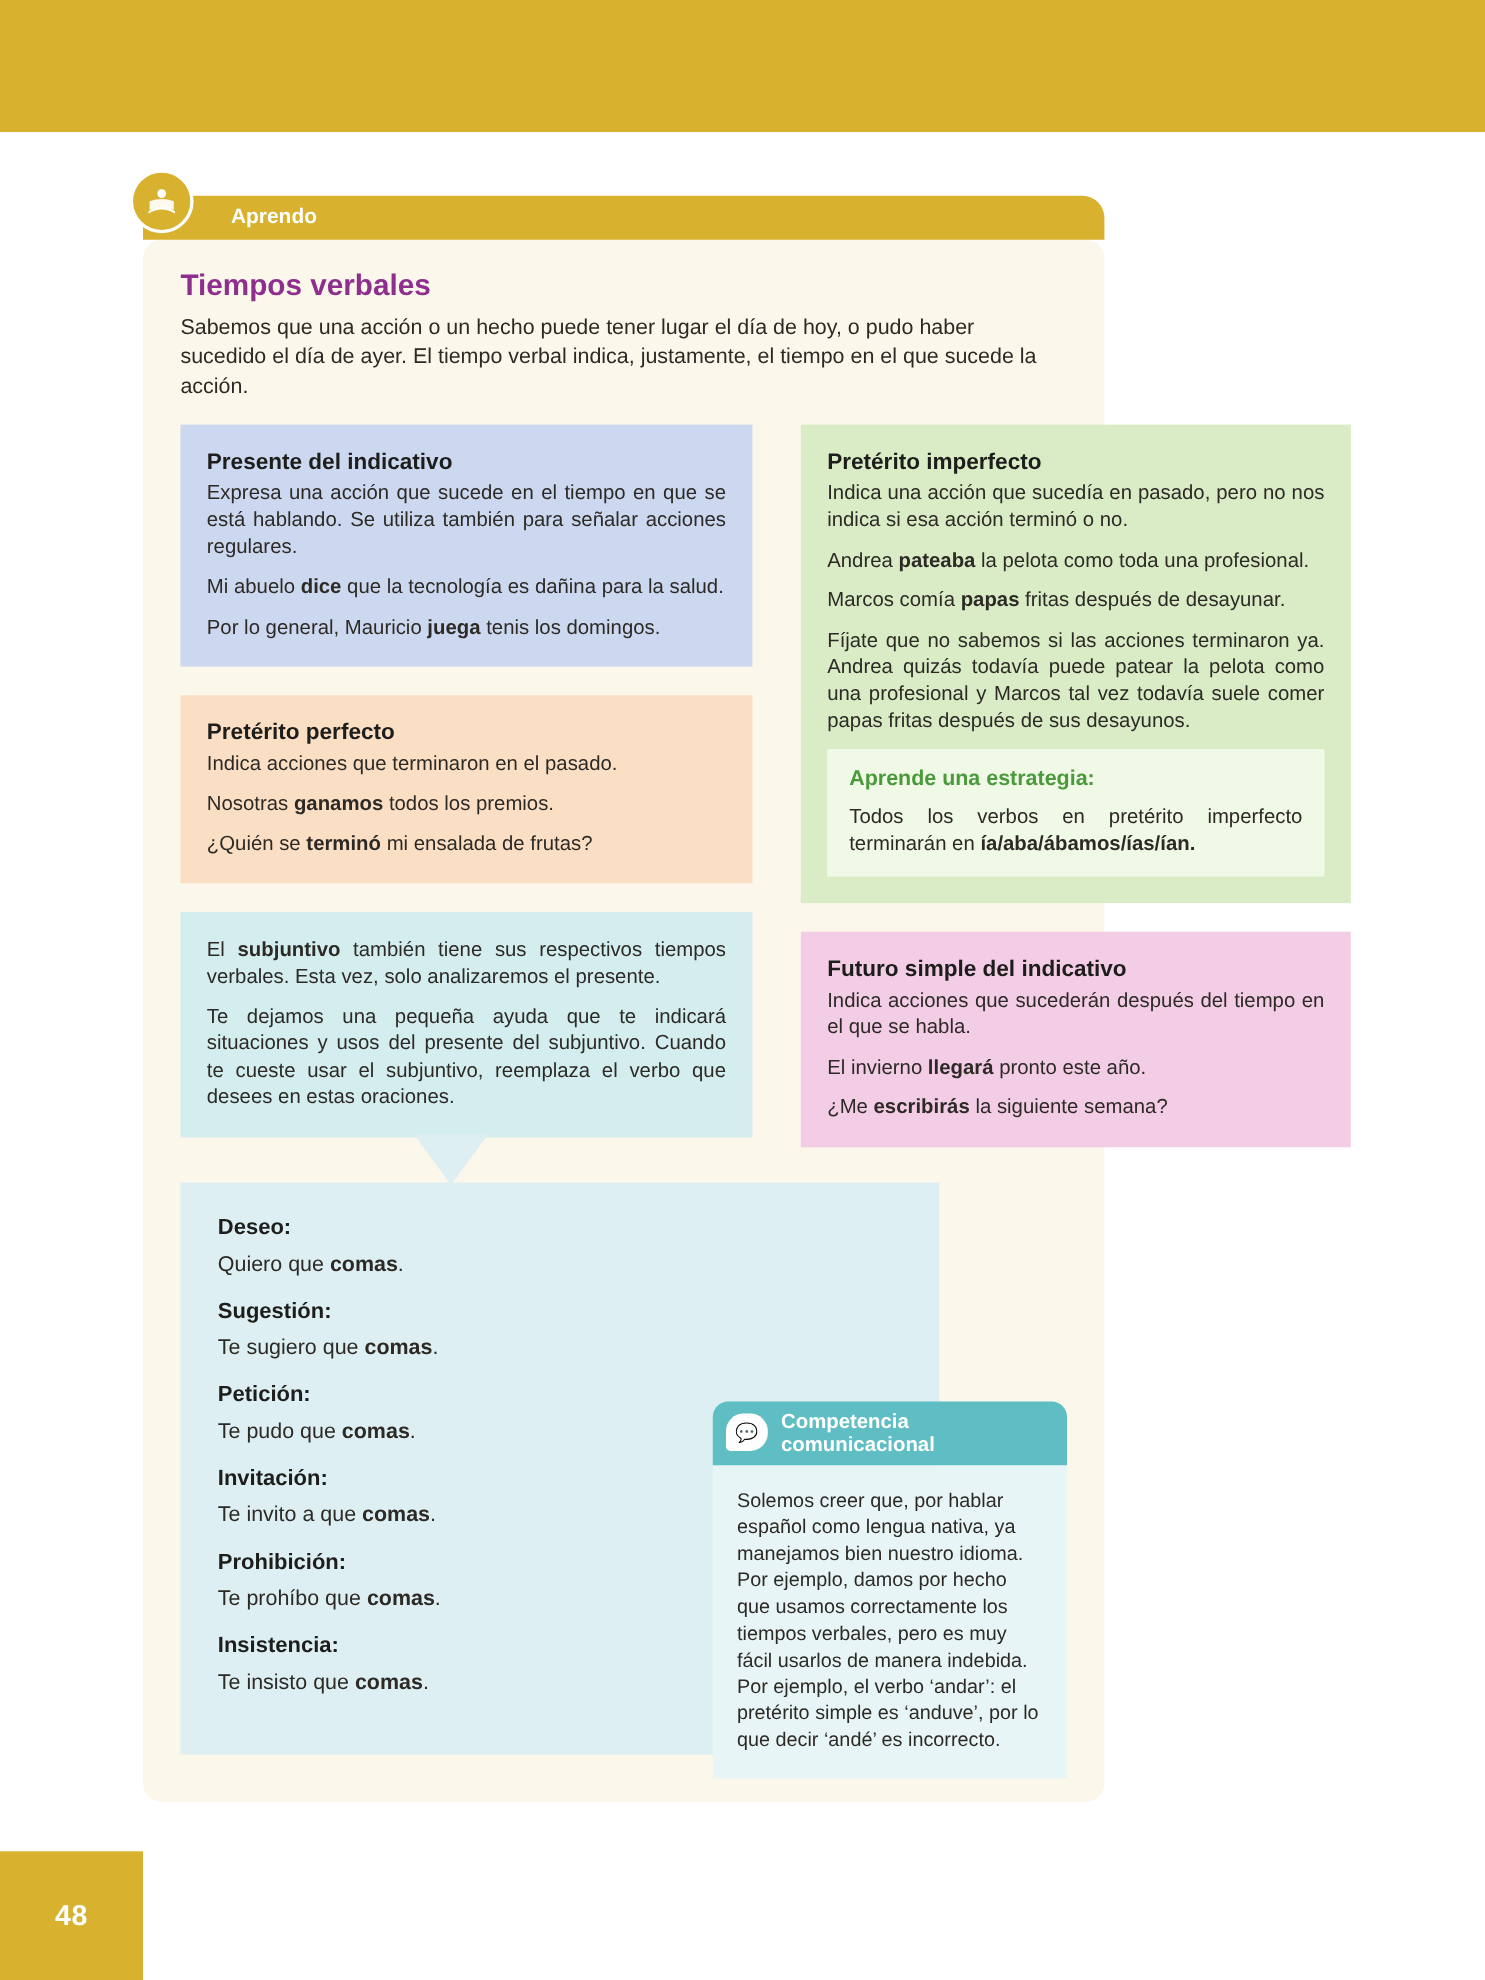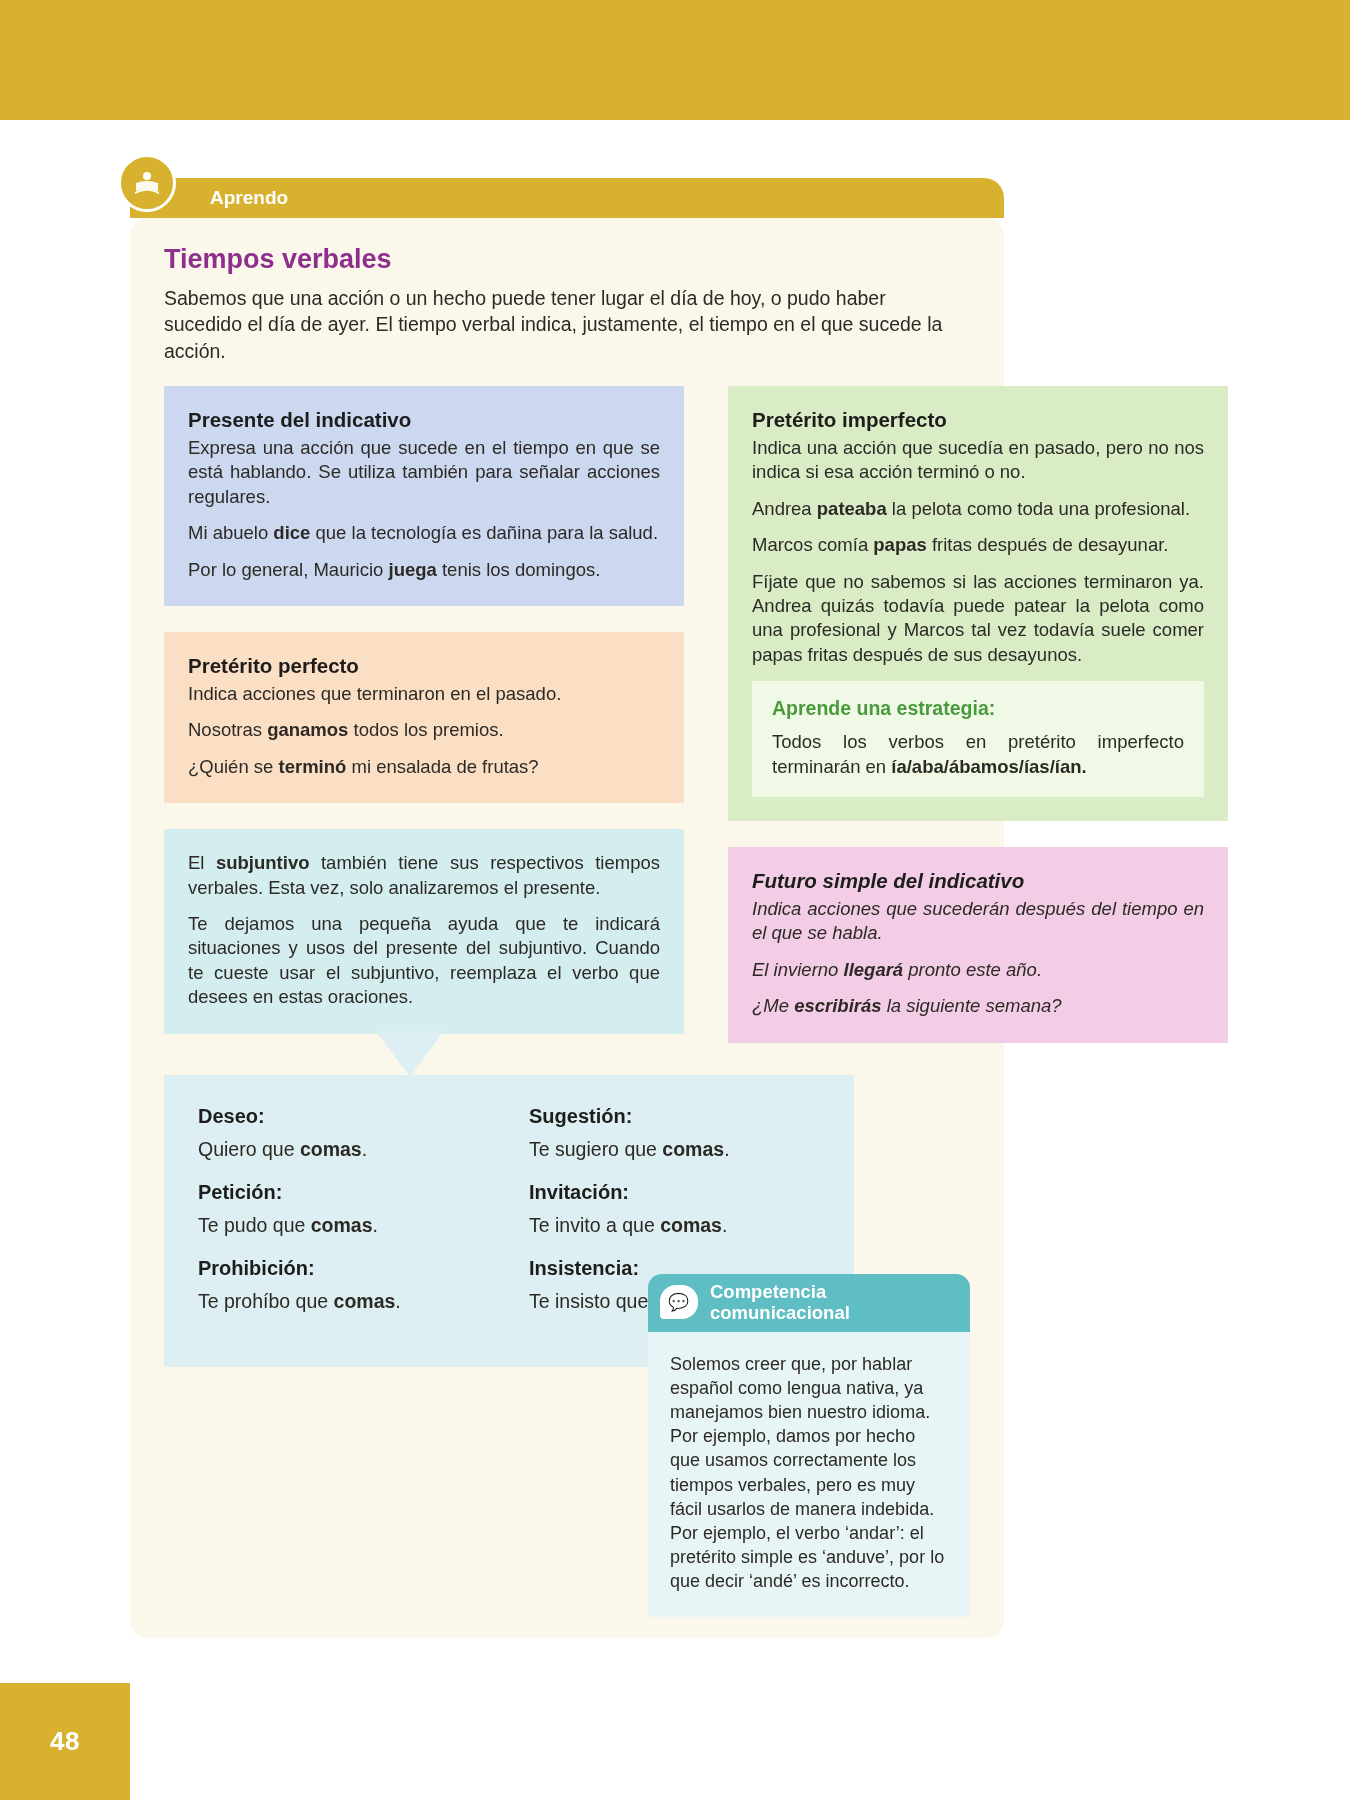--- a/index.html
+++ b/index.html
@@ -125,21 +125,21 @@
     line-height: 1.32;
     color: #2d2a26;
     text-align: justify;
   }
   .box p:last-child { margin-bottom: 0; }
 
   .box-blue { background: #ccd8ef; }
   .box-orange { background: #fbdfc4; }
   .box-teal { background: #d4eef0; }
   .box-green { background: #d9ecc6; }
-  .box-pink { background: #f3cde6; font-style: italic; }
+  .box-pink { background: #f3cde6; }
 
   .ex-blue { color: #2f5fa8; font-size: 19px; line-height: 1.32; }
   .ex-orange { color: #d2622a; font-size: 19px; line-height: 1.32; }
   .ex-green { color: #4a9a3c; font-size: 19px; line-height: 1.32; }
   .ex-pink { color: #c7359a; font-size: 19px; line-height: 1.32; }
   .ex b { font-weight: bold; }
 
   
   .strategy {
     background: #f0f8e6;
@@ -172,21 +172,21 @@
     width: 0; height: 0;
     border-left: 34px solid transparent;
     border-right: 34px solid transparent;
     border-top: 46px solid #ddeff2;
   }
   .examples-box {
     background: #ddeff2;
     width: 690px;
     padding: 30px 34px 34px 34px;
     display: grid;
-    grid-template-columns: 1fr 1fr;
+    grid-template-columns: 1fr;
     column-gap: 40px;
     row-gap: 0;
   }
   .ex-term {
     font-size: 20px;
     font-weight: bold;
     color: #1d1d1b;
     margin: 0 0 10px 0;
   }
   .ex-sent {

